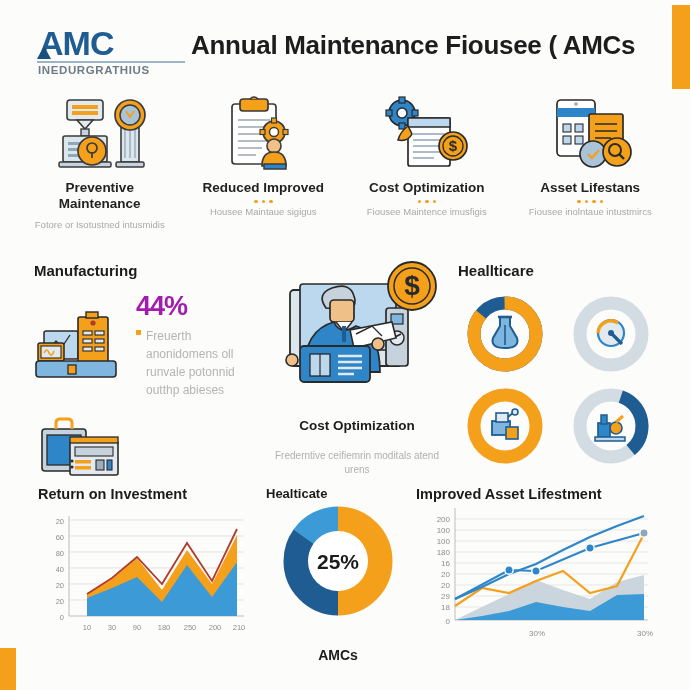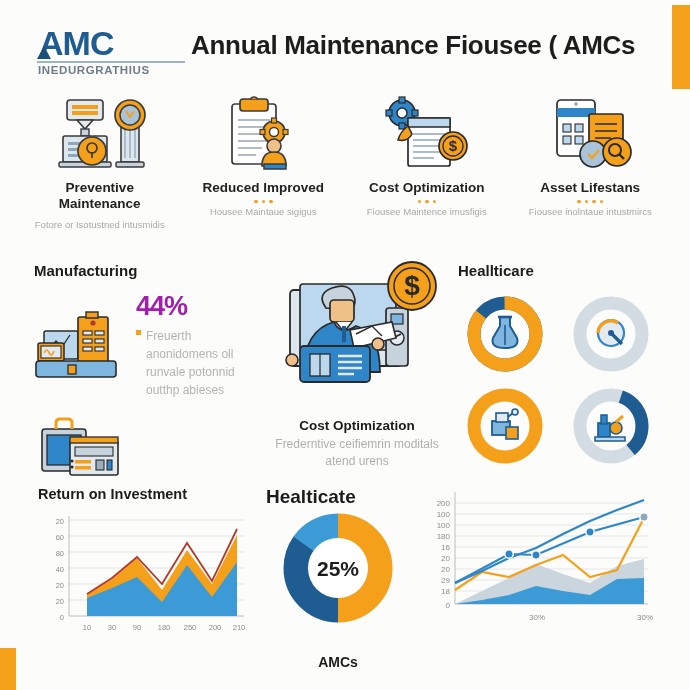--- a/index.html
+++ b/index.html
@@ -70,35 +70,35 @@
   .stat-row { display:flex; align-items:center; gap:6px; margin-bottom:14px; }
   .stat-ill { width:96px; height:72px; flex:0 0 96px; }
   .stat-body { flex:1; padding-top:2px; }
   .stat-num { font-size:27px; font-weight:bold; color:#a21caf; letter-spacing:-1px; line-height:1; }
   .stat-line { display:flex; gap:5px; margin-top:7px; }
   .stat-bullet { width:5px; height:5px; background:#F5A01B; flex:0 0 5px; margin-top:3px; }
   .stat-desc { font-size:12px; color:#b4b4b4; line-height:1.5; }
 
   .mid-center { position:absolute; left:264px; top:-2px; width:186px; text-align:center; }
   .mid-center-title { font-size:13.5px; font-weight:bold; color:#1c1c1c; margin-top:4px; }
-  .mid-center-desc { font-size:12px; color:#b0b0b0; line-height:1.4; margin-top:3px; }
+  .mid-center-desc { font-size:10px; color:#b0b0b0; line-height:1.4; margin-top:16px; }
 
   .mid-right { position:absolute; left:458px; top:0; width:200px; }
   .donut-grid {
     display:grid; grid-template-columns:1fr 1fr; gap:6px 12px; margin-top:12px;
   }
   .donut-cell { display:flex; align-items:center; justify-content:center; }
 
   
   .bottom { position:absolute; left:4px; top:486px; width:690px; height:204px; }
   .chart-title { font-size:14.5px; font-weight:bold; color:#1c1c1c; }
   .chart-box-a { position:absolute; left:34px; top:0; width:232px; }
   .chart-box-b { position:absolute; left:258px; top:0; width:152px; text-align:center; }
   .chart-box-c { position:absolute; left:412px; top:0; width:250px; }
-  .chart-b-title { font-size:19px; font-weight:bold; color:#1c1c1c; text-align:left; padding-left:4px; }
+  .chart-b-title { font-size:13px; font-weight:bold; color:#1c1c1c; text-align:left; padding-left:4px; }
   .donut-foot { font-size:14px; font-weight:bold; color:#1c1c1c; margin-top:20px; }
   .axis-txt { font-size:7.5px; fill:#8d8d8d; font-family:"Liberation Sans", sans-serif; }
   .axis-txt-b { font-size:8px; fill:#8d8d8d; font-family:"Liberation Sans", sans-serif; }
 </style>
 </head>
 <body>
 
 <div class="canvas">
 
   <div class="accent-bar-tr"></div>
@@ -434,20 +434,21 @@
           <circle r="42" fill="none" stroke="#1F5C91" stroke-width="25" stroke-dasharray="92 172" transform="rotate(90)"></circle>
           <circle r="42" fill="none" stroke="#3C9BD6" stroke-width="25" stroke-dasharray="40 224" transform="rotate(-90) scale(1,-1)"></circle>
           <circle r="30" fill="#ffffff"></circle>
         </g>
         <text x="65" y="68" text-anchor="middle" class="donut-center-text" font-size="21" font-weight="bold" fill="#1c1c1c" font-family="Liberation Sans, sans-serif">25%</text>
       </svg>
       <div class="donut-foot">AMCs</div>
     </div>
 
     <div class="chart-box-c">
+      <div class="chart-title">Improved Asset Lifestment</div>
       <svg width="250" height="150" viewBox="0 0 250 150">
         <g>
           <text class="axis-txt-b" x="34" y="20" text-anchor="end">200</text>
           <text class="axis-txt-b" x="34" y="31" text-anchor="end">100</text>
           <text class="axis-txt-b" x="34" y="42" text-anchor="end">100</text>
           <text class="axis-txt-b" x="34" y="53" text-anchor="end">180</text>
           <text class="axis-txt-b" x="34" y="64" text-anchor="end">16</text>
           <text class="axis-txt-b" x="34" y="75" text-anchor="end">20</text>
           <text class="axis-txt-b" x="34" y="86" text-anchor="end">20</text>
           <text class="axis-txt-b" x="34" y="97" text-anchor="end">29</text>

